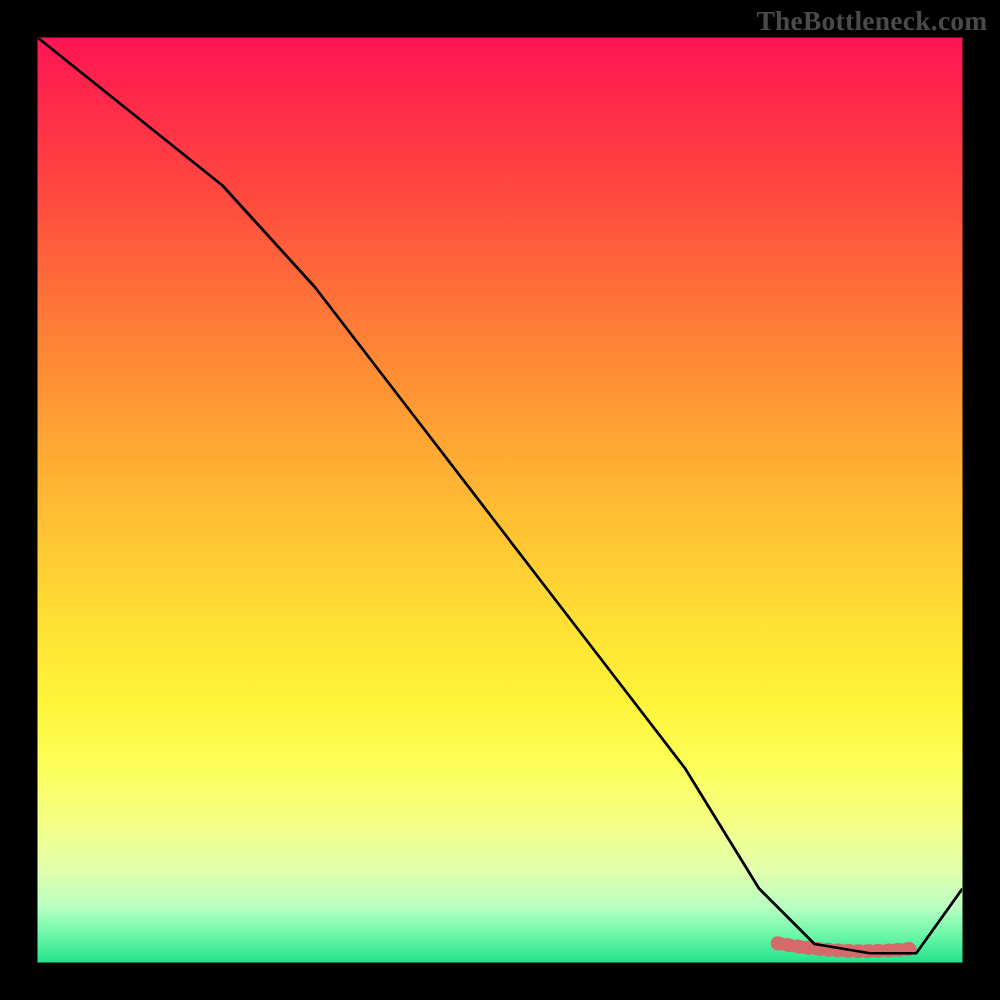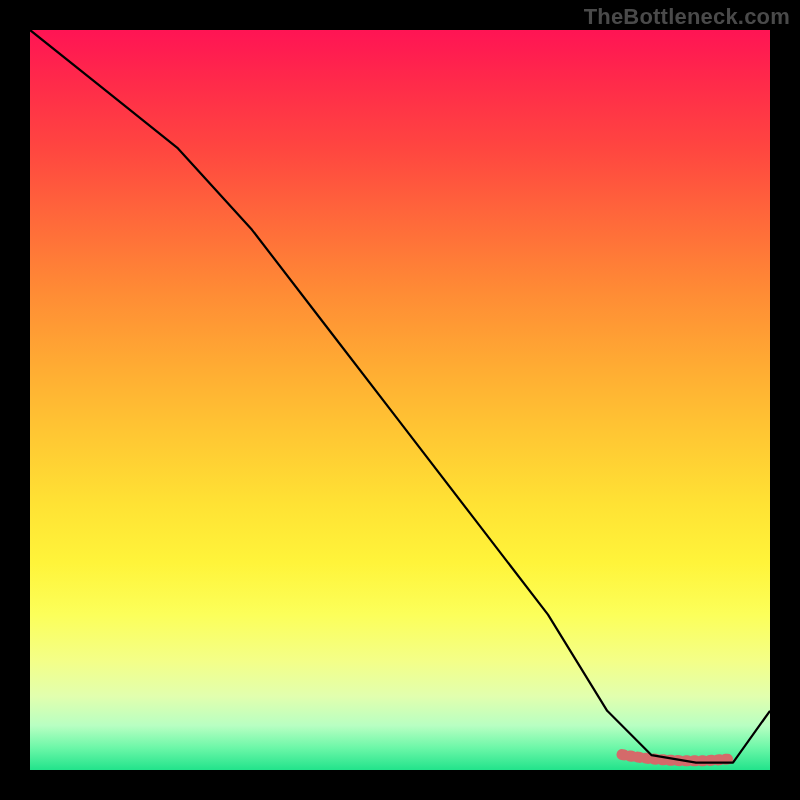--- a/index.html
+++ b/index.html
@@ -19,20 +19,21 @@
   }
   .watermark {
     position: absolute;
     top: 4px;
     right: 10px;
     color: #4a4a4a;
     font-size: 22px;
     font-weight: 600;
     letter-spacing: 0.2px;
     z-index: 5;
+    font-family: Liberation Serif, serif;
   }
   .plot {
     position: absolute;
     left: 30px;
     top: 30px;
     width: 740px;
     height: 740px;
     
     background: linear-gradient(to bottom,
       #ff1454 0%,

